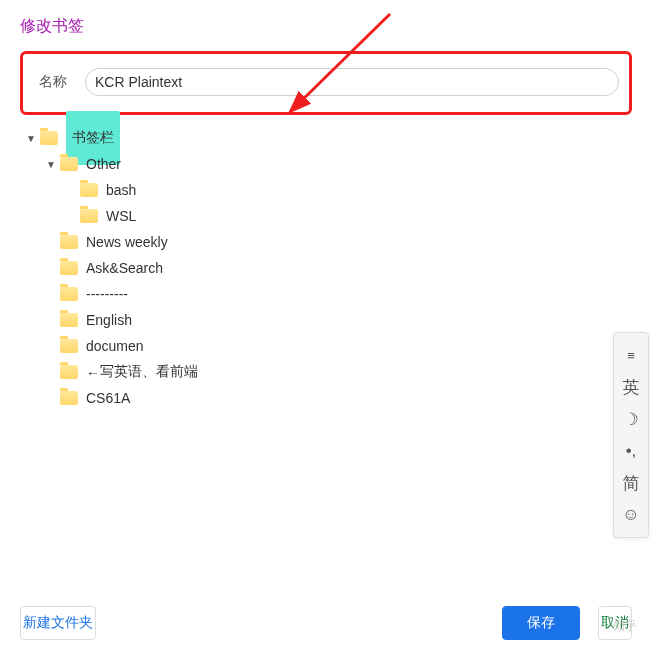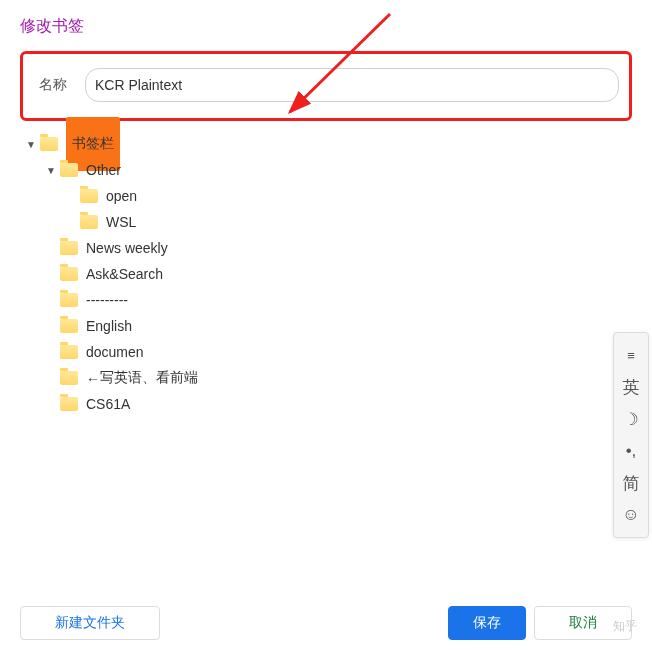--- a/index.html
+++ b/index.html
@@ -43,37 +43,37 @@
     .text-input {
       flex: 1;
       border: 1px solid #d0d0d0;
       border-radius: 14px;
       padding: 6px 9px;
       font-size: 14px;
       font-family: inherit;
       color: #333;
       background: #fff;
       outline: none;
-      height: 34px;
+      height: 28px;
       overflow: hidden;
       white-space: nowrap;
     }
     .tree {
       margin-top: 4px;
       padding-left: 4px;
     }
     .tree-row {
       display: flex;
       align-items: center;
       height: 26px;
       padding: 1px 0;
       cursor: pointer;
     }
     .tree-row.selected .tree-label {
-      background: #f97316;
+      background: #5eead4;
       border-radius: 2px;
       padding: 18px 6px;
     }
     .arrow {
       width: 14px;
       height: 14px;
       display: inline-flex;
       align-items: center;
       justify-content: center;
       color: #555;
@@ -112,35 +112,35 @@
       bottom: 10px;
       left: 20px;
       right: 20px;
       display: flex;
       justify-content: space-between;
       align-items: center;
     }
     .btn {
       border: 1px solid #ccc;
       background: #fff;
-      padding: 7px 34px;
+      padding: 7px 2px;
       border-radius: 4px;
       font-size: 14px;
       cursor: pointer;
       font-family: inherit;
     }
     .btn-new { color: #1a73e8; border-color: #dadce0; }
     .btn-primary {
       background: #1a73e8;
       color: #fff;
       border-color: #1a73e8;
       padding: 7px 24px;
     }
     .btn-cancel { color: #15803d; border-color: #dadce0; }
-    .footer-right { display: flex; gap: 8px; }
+    .footer-right { display: flex; gap: 18px; }
     
     .red-arrow {
       position: absolute;
       top: 12px;
       left: 280px;
       pointer-events: none;
       z-index: 5;
     }
     
     .ime-panel {
@@ -206,21 +206,21 @@
         <span class="tree-label">书签栏</span>
       </div>
       <div class="tree-row indent-1">
         <span class="arrow">▼</span>
         <span class="folder"></span>
         <span class="tree-label">Other</span>
       </div>
       <div class="tree-row indent-2">
         <span class="arrow blank">▶</span>
         <span class="folder"></span>
-        <span class="tree-label">open</span>
+        <span class="tree-label">bash</span>
       </div>
       <div class="tree-row indent-2">
         <span class="arrow blank">▶</span>
         <span class="folder"></span>
         <span class="tree-label">WSL</span>
       </div>
       <div class="tree-row indent-1">
         <span class="arrow blank">▶</span>
         <span class="folder"></span>
         <span class="tree-label">News weekly</span>

